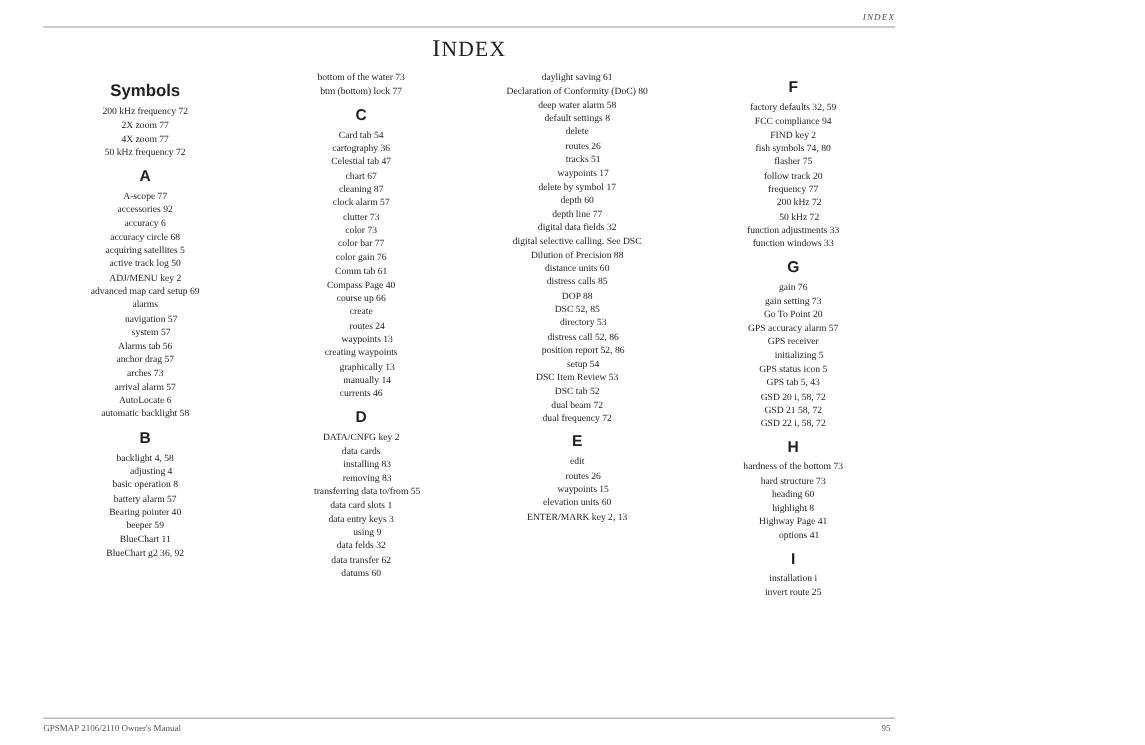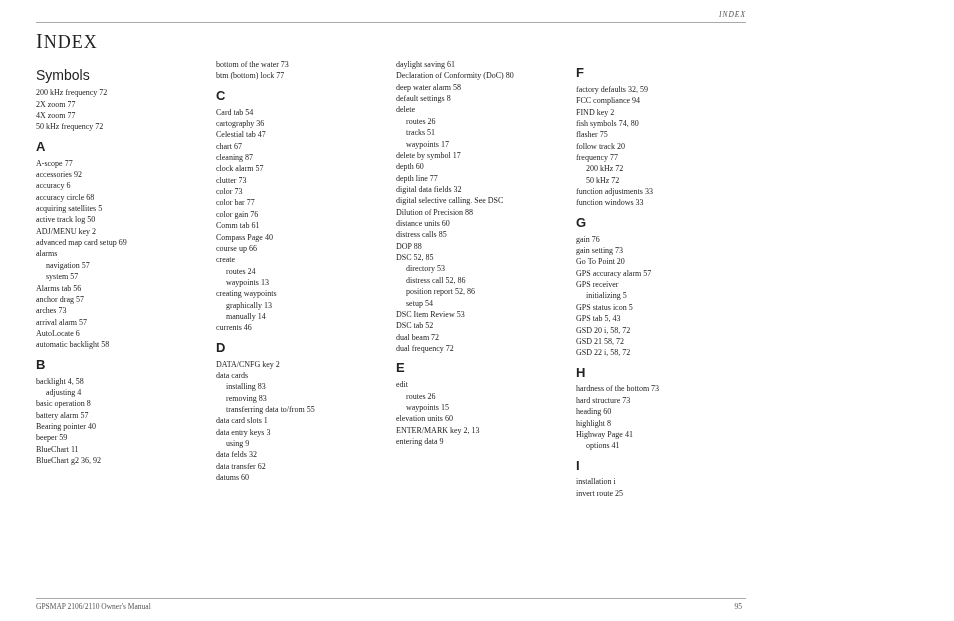--- a/index.html
+++ b/index.html
@@ -11,20 +11,21 @@
       font-size: 8.5px;
       color: #222;
       overflow: hidden;
       position: relative;
     }
     .page {
       width: 782px;
       height: 621px;
       position: relative;
       padding: 30px 36px 28px 36px;
+      text-align: center;
     }
     .header-index {
       position: absolute;
       top: 10px;
       right: 36px;
       font-size: 7.5px;
       color: #555;
       font-style: italic;
       letter-spacing: 1px;
       text-transform: uppercase;
@@ -88,21 +89,21 @@
       flex: 1;
       padding-right: 10px;
       font-size: 8px;
       line-height: 1.45;
     }
     .col:last-child {
       padding-right: 0;
     }
     .section-heading-lg {
       font-size: 14px;
-      font-weight: normal;
+      font-weight: bold;
       margin-top: 6px;
       margin-bottom: 2px;
       font-family: Arial, Helvetica, sans-serif;
     }
     .index-entry {
       line-height: 1.42;
       white-space: nowrap;
     }
     .index-entry.indent1 {
       padding-left: 10px;
@@ -224,21 +225,20 @@
           <div class="index-entry">DSC Item Review  53</div>
           <div class="index-entry">DSC tab  52</div>
           <div class="index-entry">dual beam  72</div>
           <div class="index-entry">dual frequency  72</div>
           <div class="letter-head">E</div>
           <div class="index-entry">edit</div>
           <div class="index-entry indent1">routes  26</div>
           <div class="index-entry indent1">waypoints  15</div>
           <div class="index-entry">elevation units  60</div>
           <div class="index-entry">ENTER/MARK key  2, 13</div>
-          <div class="index-entry">entering data  9</div>
         </div>
         <div class="col">
           <div class="letter-head">F</div>
           <div class="index-entry">factory defaults  32, 59</div>
           <div class="index-entry">FCC compliance  94</div>
           <div class="index-entry">FIND key  2</div>
           <div class="index-entry">fish symbols  74, 80</div>
           <div class="index-entry">flasher  75</div>
           <div class="index-entry">follow track  20</div>
           <div class="index-entry">frequency  77</div>

